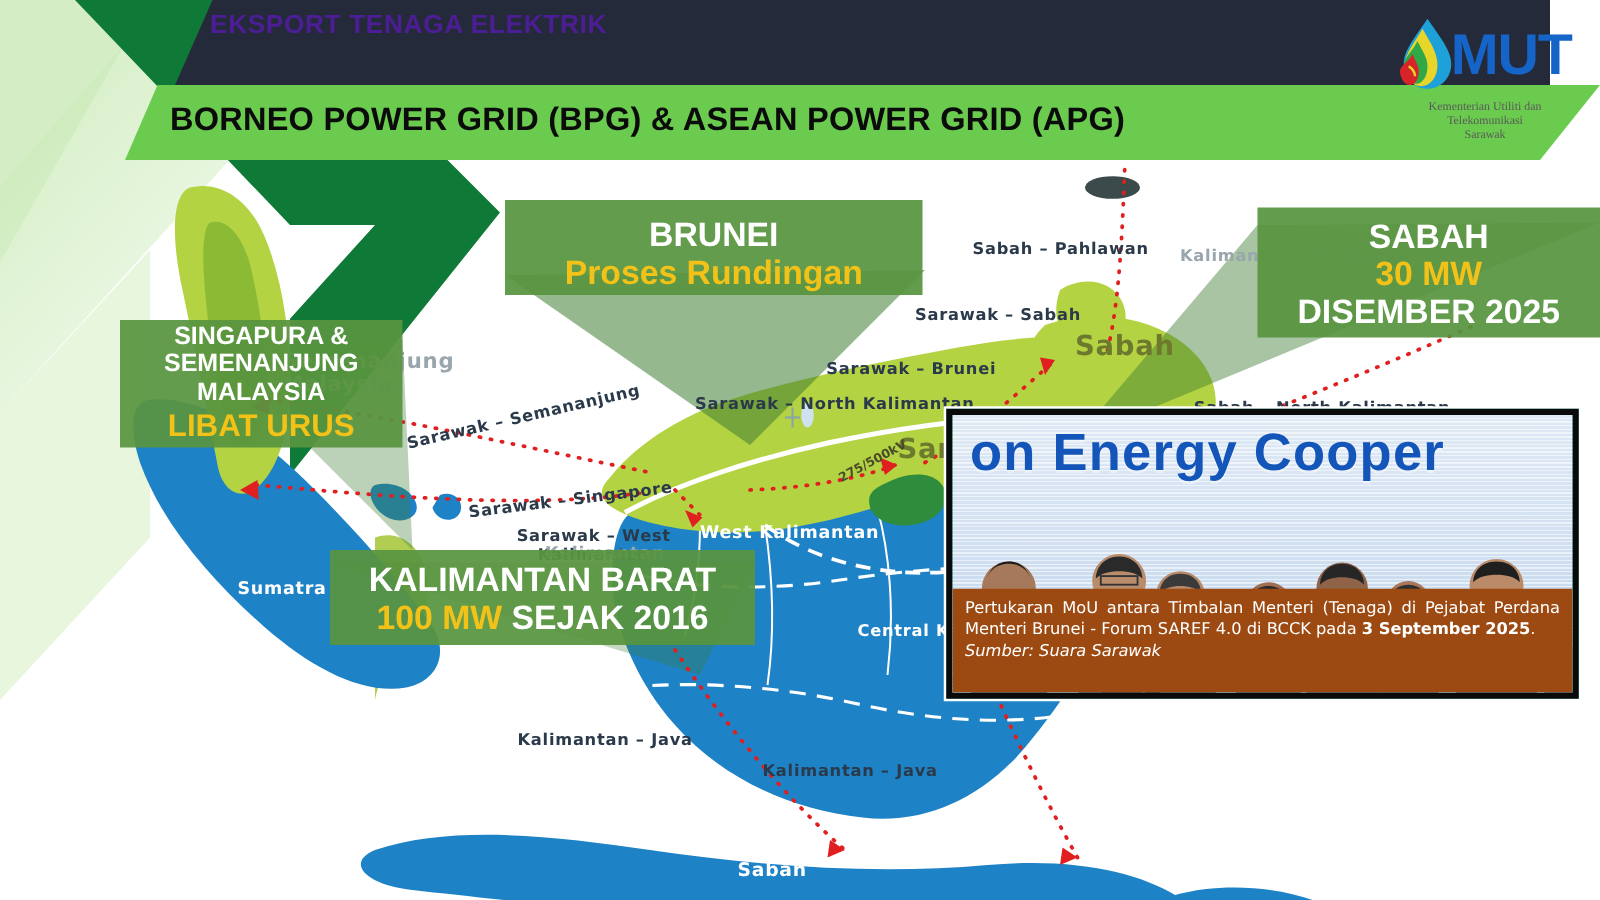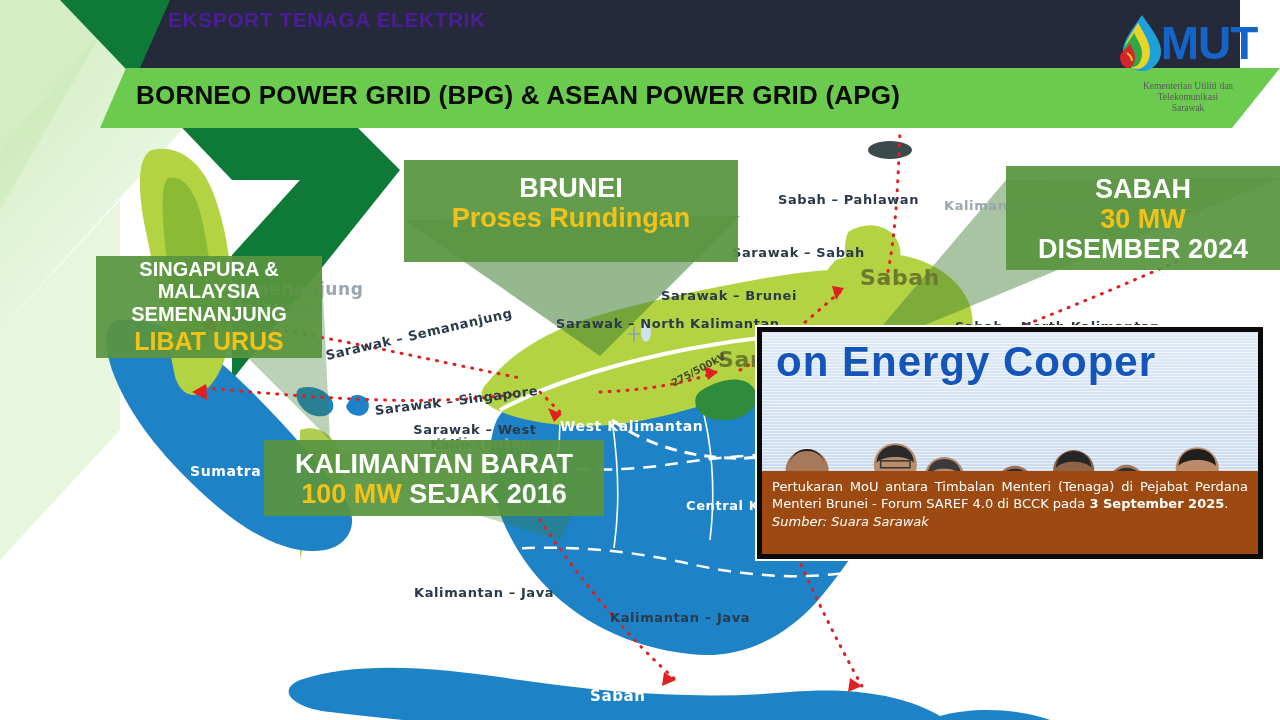--- a/index.html
+++ b/index.html
@@ -87,21 +87,21 @@
     text-align: center;
     font-weight: bold;
     z-index: 25;
     font-family: "Liberation Sans", sans-serif;
     line-height: 1.12;
     padding: 8px 14px;
   }
   .callout .hl { color: #F2C218; }
   .callout .wt { color: #ffffff; }
 
-  #callout-brunei   { left: 404px; top: 160px;  width: 334px; height: 102px;  font-size: 27px; padding-top: 13px; }
+  #callout-brunei   { left: 404px; top: 160px;  width: 334px; height: 76px;  font-size: 27px; padding-top: 13px; }
   #callout-sabah    { left: 1006px; top: 166px; width: 274px; height: 104px; font-size: 27px; padding-top: 8px; }
   #callout-singapore{ left: 96px;  top: 256px;  width: 226px; height: 102px; font-size: 20px; padding-top: 2px; }
   #callout-kalbar   { left: 264px; top: 440px;  width: 340px; height: 76px;  font-size: 27px; padding-top: 9px; }
 
   
   .photo-card {
     position: absolute; left: 757px; top: 327px; width: 506px; height: 232px;
     background: #5eead4; border: 5px solid #0a0a0a; z-index: 28;
     box-shadow: 0 0 0 2px #ffffff;
     overflow: hidden;
@@ -313,27 +313,27 @@
   </div>
 
   <div class="callout" id="callout-brunei">
     <div class="wt">BRUNEI</div>
     <div class="hl">Proses Rundingan</div>
   </div>
 
   <div class="callout" id="callout-sabah">
     <div class="wt">SABAH</div>
     <div class="hl">30 MW</div>
-    <div class="wt">DISEMBER 2024</div>
+    <div class="wt">DISEMBER 2025</div>
   </div>
 
   <div class="callout" id="callout-singapore">
     <div class="wt">SINGAPURA &amp;</div>
+    <div class="wt">SEMENANJUNG</div>
     <div class="wt">MALAYSIA</div>
-    <div class="wt">SEMENANJUNG</div>
     <div class="hl" style="font-size:25px; margin-top:2px;">LIBAT URUS</div>
   </div>
 
   <div class="callout" id="callout-kalbar">
     <div class="wt">KALIMANTAN BARAT</div>
     <div>
       <span class="hl">100 MW</span><span class="wt"> SEJAK 2016</span>
     </div>
   </div>
 

